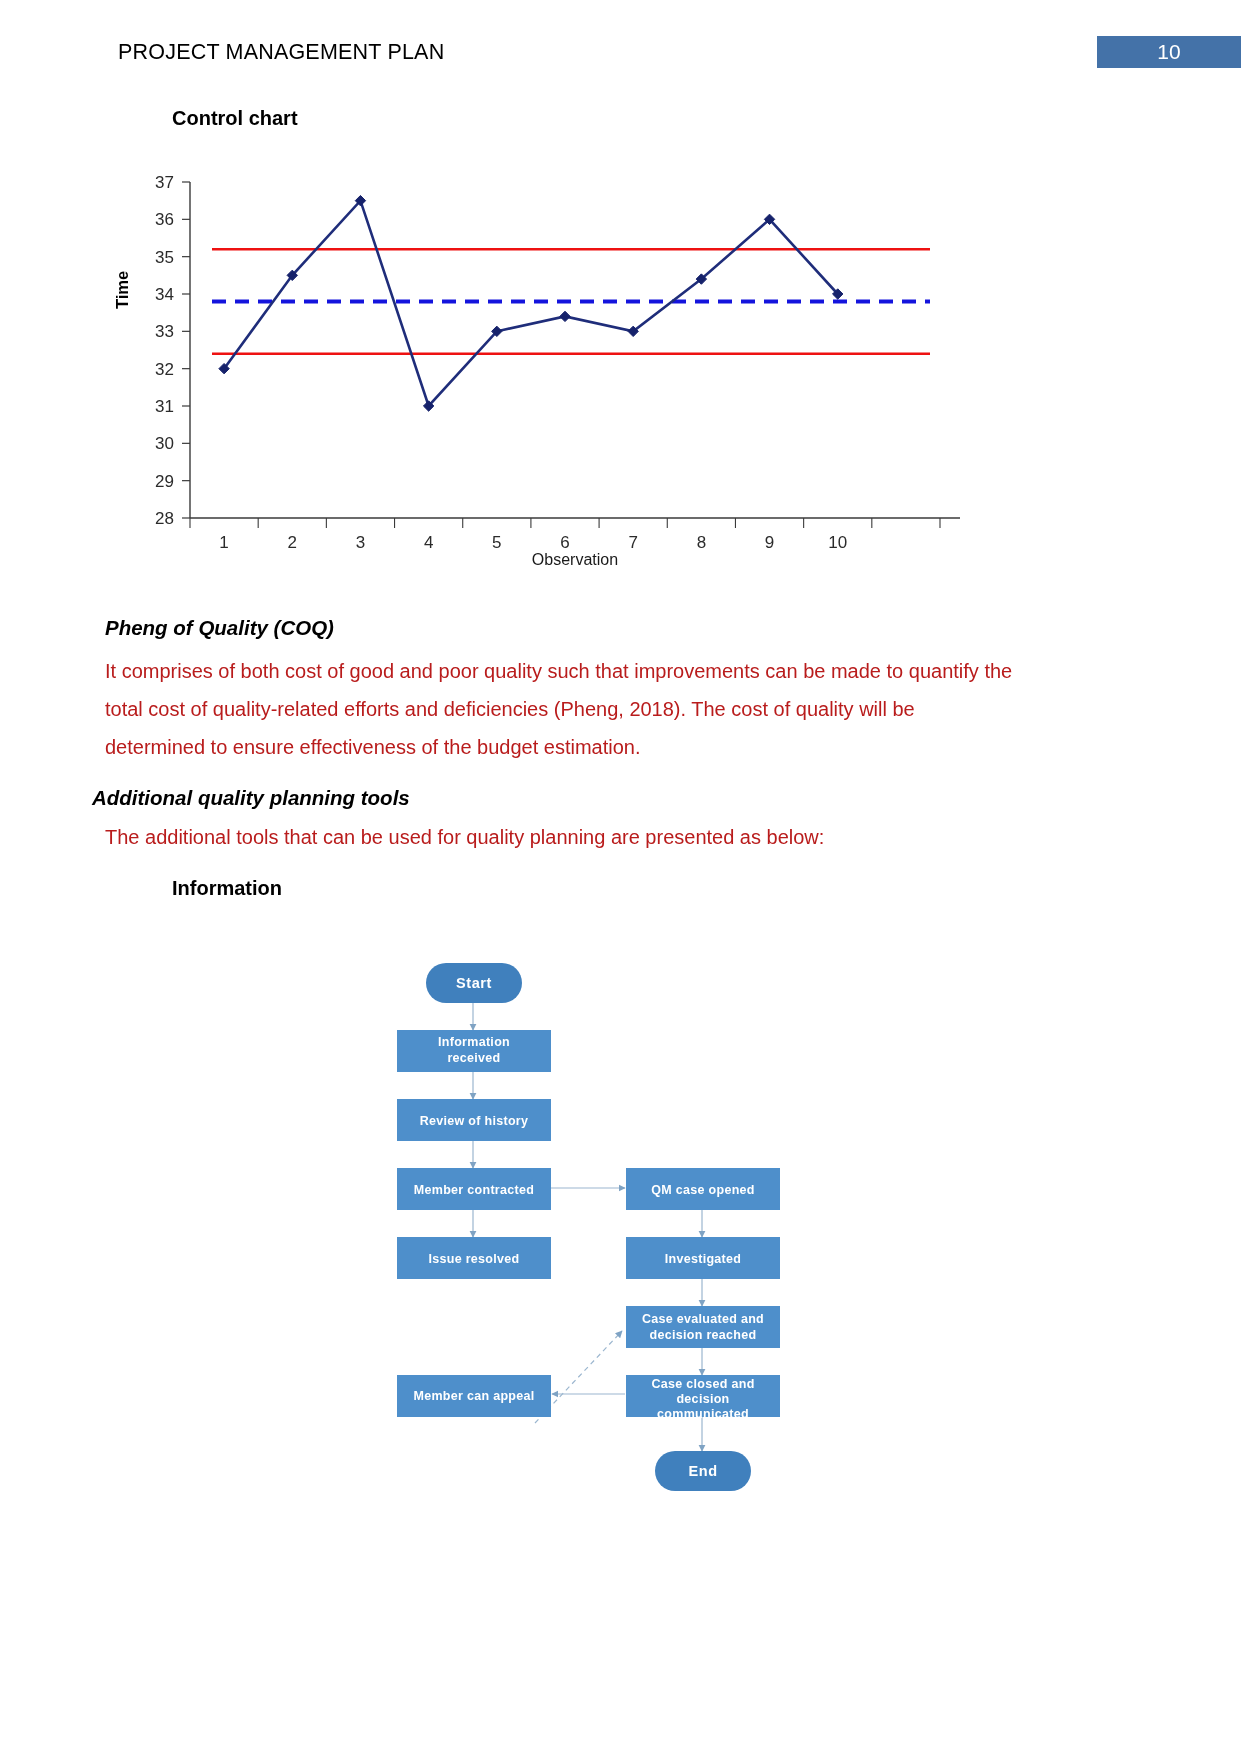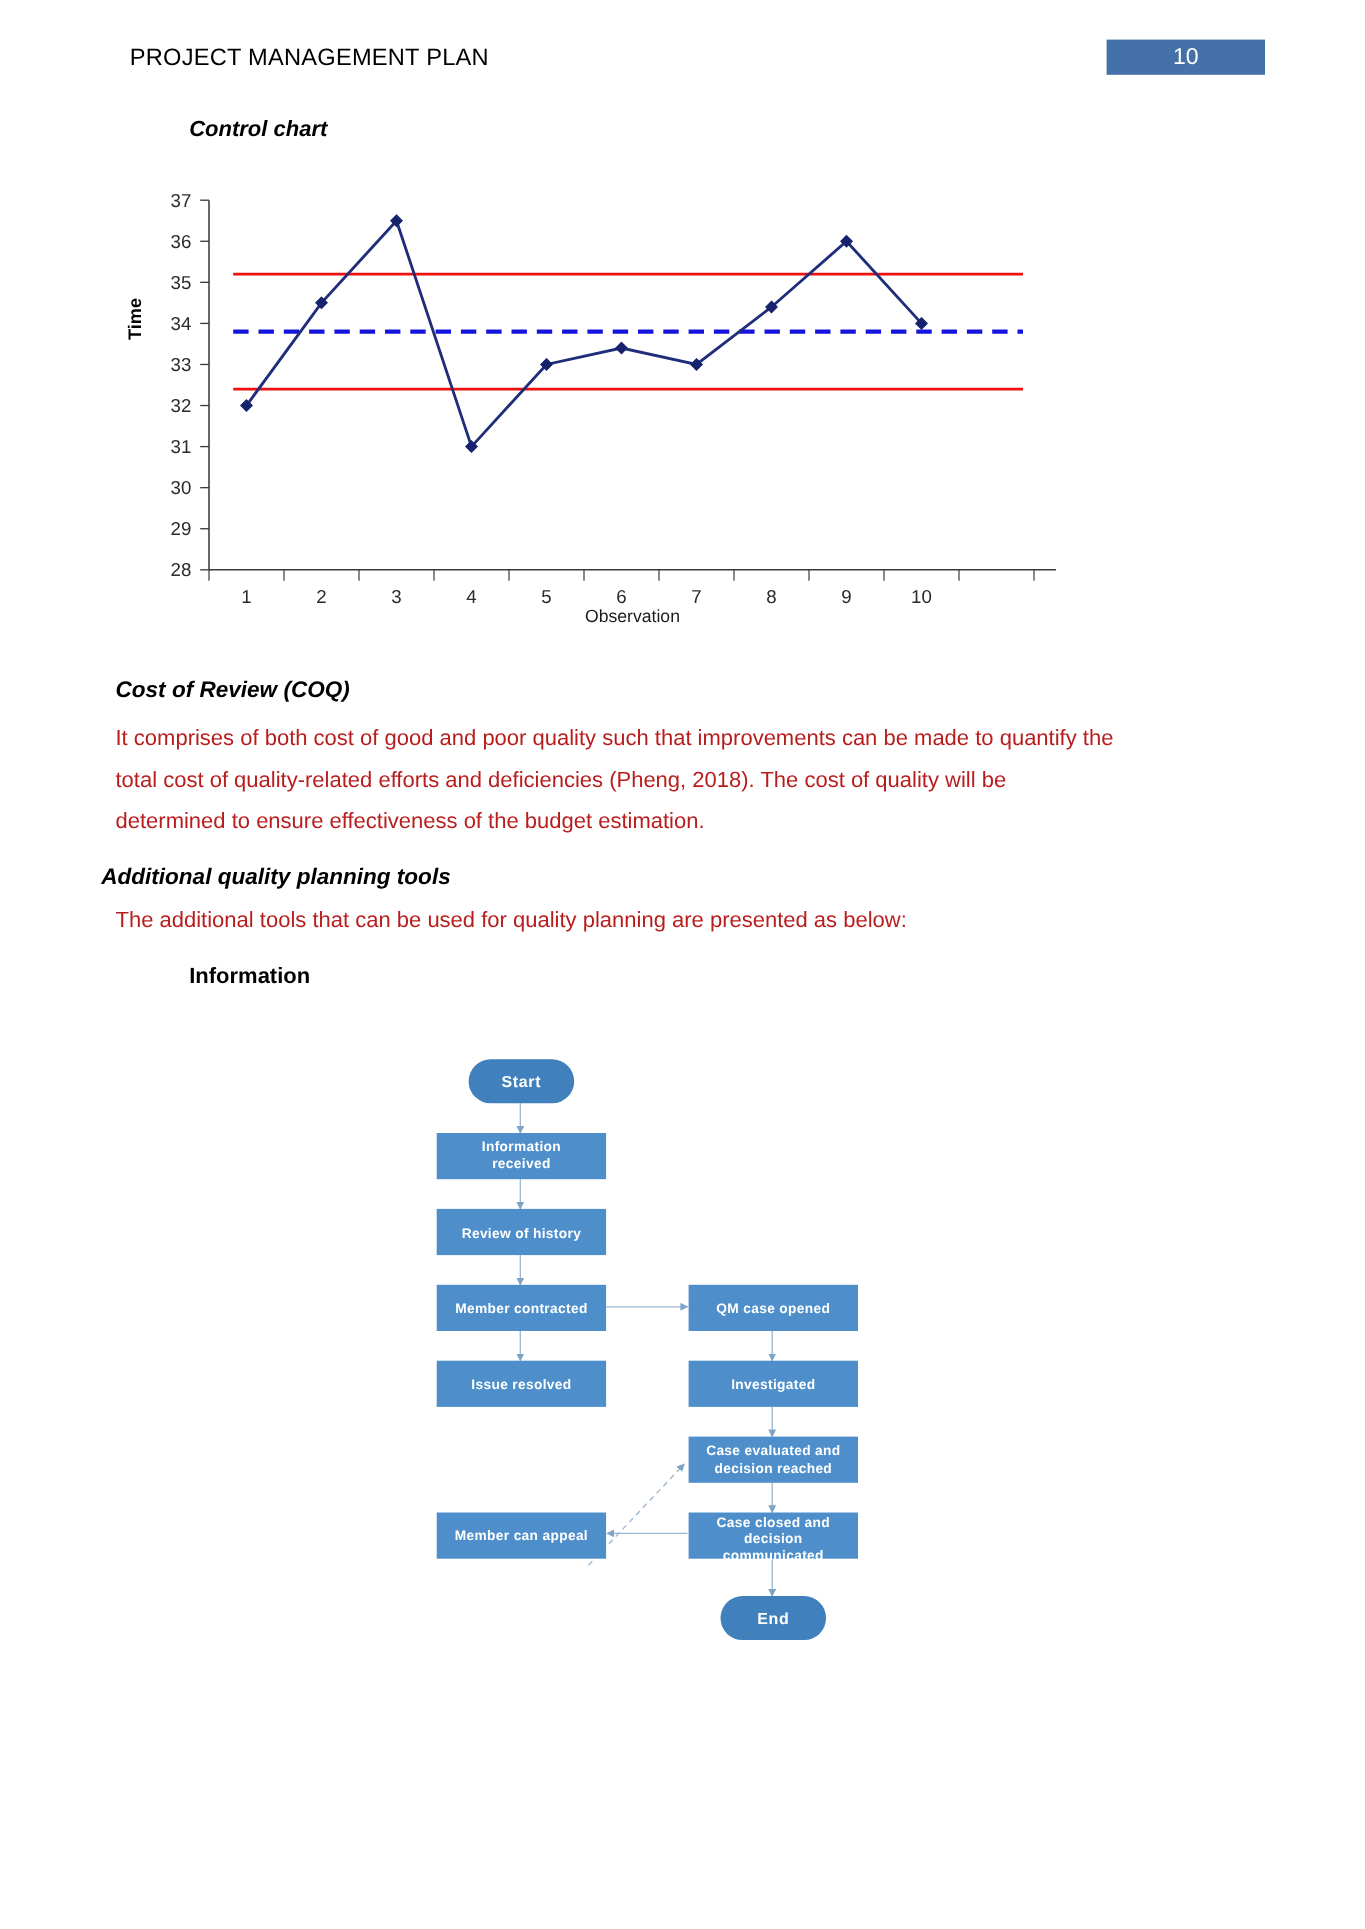--- a/index.html
+++ b/index.html
@@ -14,21 +14,21 @@
     font-family: "Liberation Sans", sans-serif;
     color: #000000;
     overflow: hidden;
   }
 
   
   #page-header {
     position: absolute;
     top: 38px;
     left: 0;
-    width: 1150px;
+    width: 1241px;
     height: 40px;
   }
   #header-title {
     position: absolute;
     left: 118px;
     top: 2px;
     font-size: 21.5px;
     letter-spacing: 0.2px;
     white-space: nowrap;
   }
@@ -60,21 +60,21 @@
     font-style: italic;
     white-space: nowrap;
   }
   .body-par {
     position: absolute;
     font-size: 20px;
     line-height: 38px;
     color: #b91c1c;
   }
 
-  #heading-control-chart { left: 172px; top: 107px; font-style: italic; }
+  #heading-control-chart { left: 172px; top: 107px; }
   #heading-coq { left: 105px; top: 616px; }
   #par-coq { left: 105px; top: 652px; width: 912px; }
   #heading-additional-tools { left: 92px; top: 786px; }
   #par-additional-tools { left: 105px; top: 818px; width: 912px; }
   #heading-flowcharts { left: 172px; top: 877px; }
 
   
   #control-chart {
     position: absolute;
     left: 100px;
@@ -213,21 +213,21 @@
         <path d="M533.1818181818182,166.13333333333333 L538.3818181818183,171.33333333333331 L533.1818181818182,176.5333333333333 L527.9818181818182,171.33333333333331 Z" fill="#16226b" stroke="#16226b" stroke-width="1"></path>
         <path d="M601.3636363636363,113.86666666666672 L606.5636363636363,119.06666666666672 L601.3636363636363,124.26666666666672 L596.1636363636362,119.06666666666672 Z" fill="#16226b" stroke="#16226b" stroke-width="1"></path>
         <path d="M669.5454545454545,54.13333333333337 L674.7454545454545,59.33333333333337 L669.5454545454545,64.53333333333337 L664.3454545454545,59.33333333333337 Z" fill="#16226b" stroke="#16226b" stroke-width="1"></path>
         <path d="M737.7272727272727,128.8 L742.9272727272728,134 L737.7272727272727,139.2 L732.5272727272727,134 Z" fill="#16226b" stroke="#16226b" stroke-width="1"></path>
       </g>
     <text id="y-axis-title" class="axis-title-y" x="28" y="130" transform="rotate(-90 28 130)" text-anchor="middle">Time</text>
     <text id="x-axis-title" class="axis-title" x="475" y="405" text-anchor="middle">Observation</text>
   </svg>
 </div>
 
-<div class="h-bolditalic" id="heading-coq">Cost of Review (COQ)</div>
+<div class="h-bolditalic" id="heading-coq">Pheng of Quality (COQ)</div>
 <div class="body-par" id="par-coq">It comprises of both cost of good and poor quality such that improvements can be made to quantify the total cost of quality-related efforts and deficiencies (Pheng, 2018). The cost of quality will be determined to ensure effectiveness of the budget estimation.</div>
 
 <div class="h-bolditalic" id="heading-additional-tools">Additional quality planning tools</div>
 <div class="body-par" id="par-additional-tools">The additional tools that can be used for quality planning are presented as below:</div>
 
 <div class="h-bold" id="heading-flowcharts">Information</div>
 
 <div id="flowchart">
   <svg id="flow-svg" width="580" height="545" viewBox="0 0 580 545">
     <defs>

